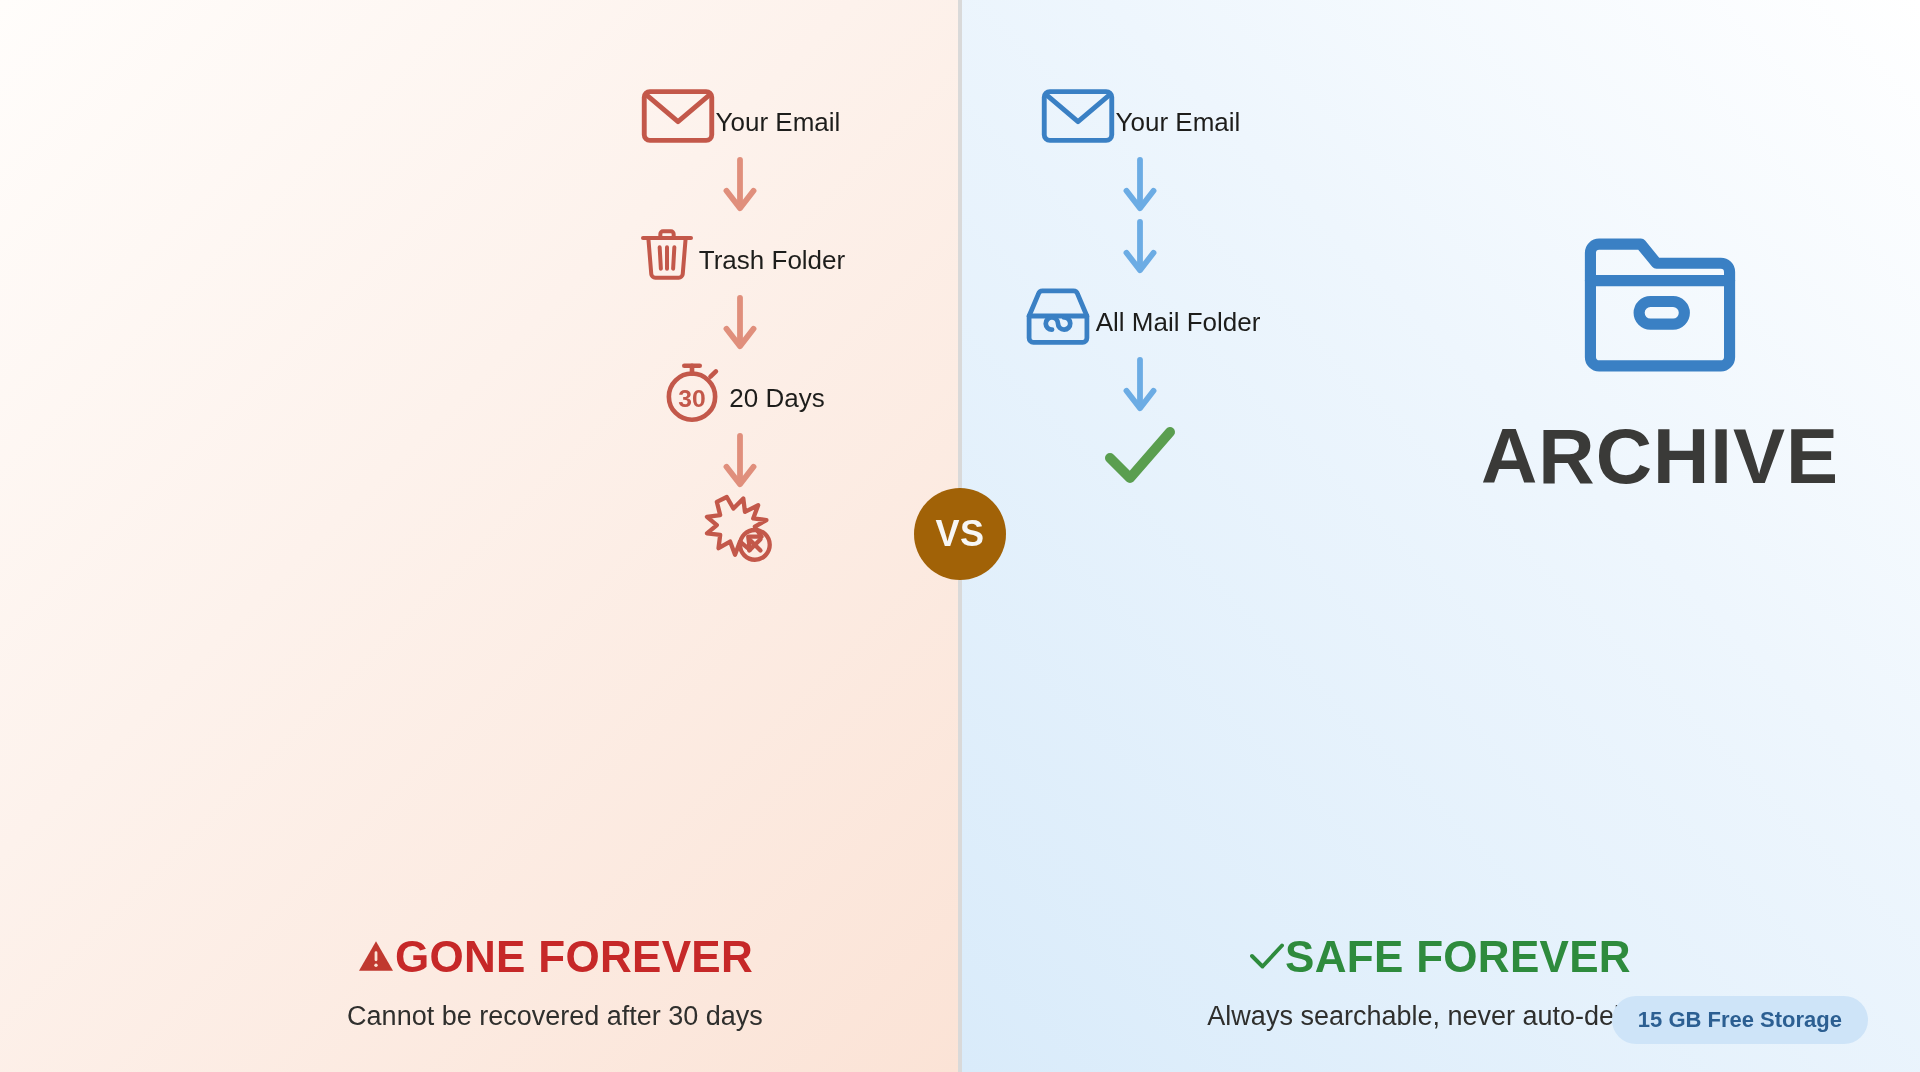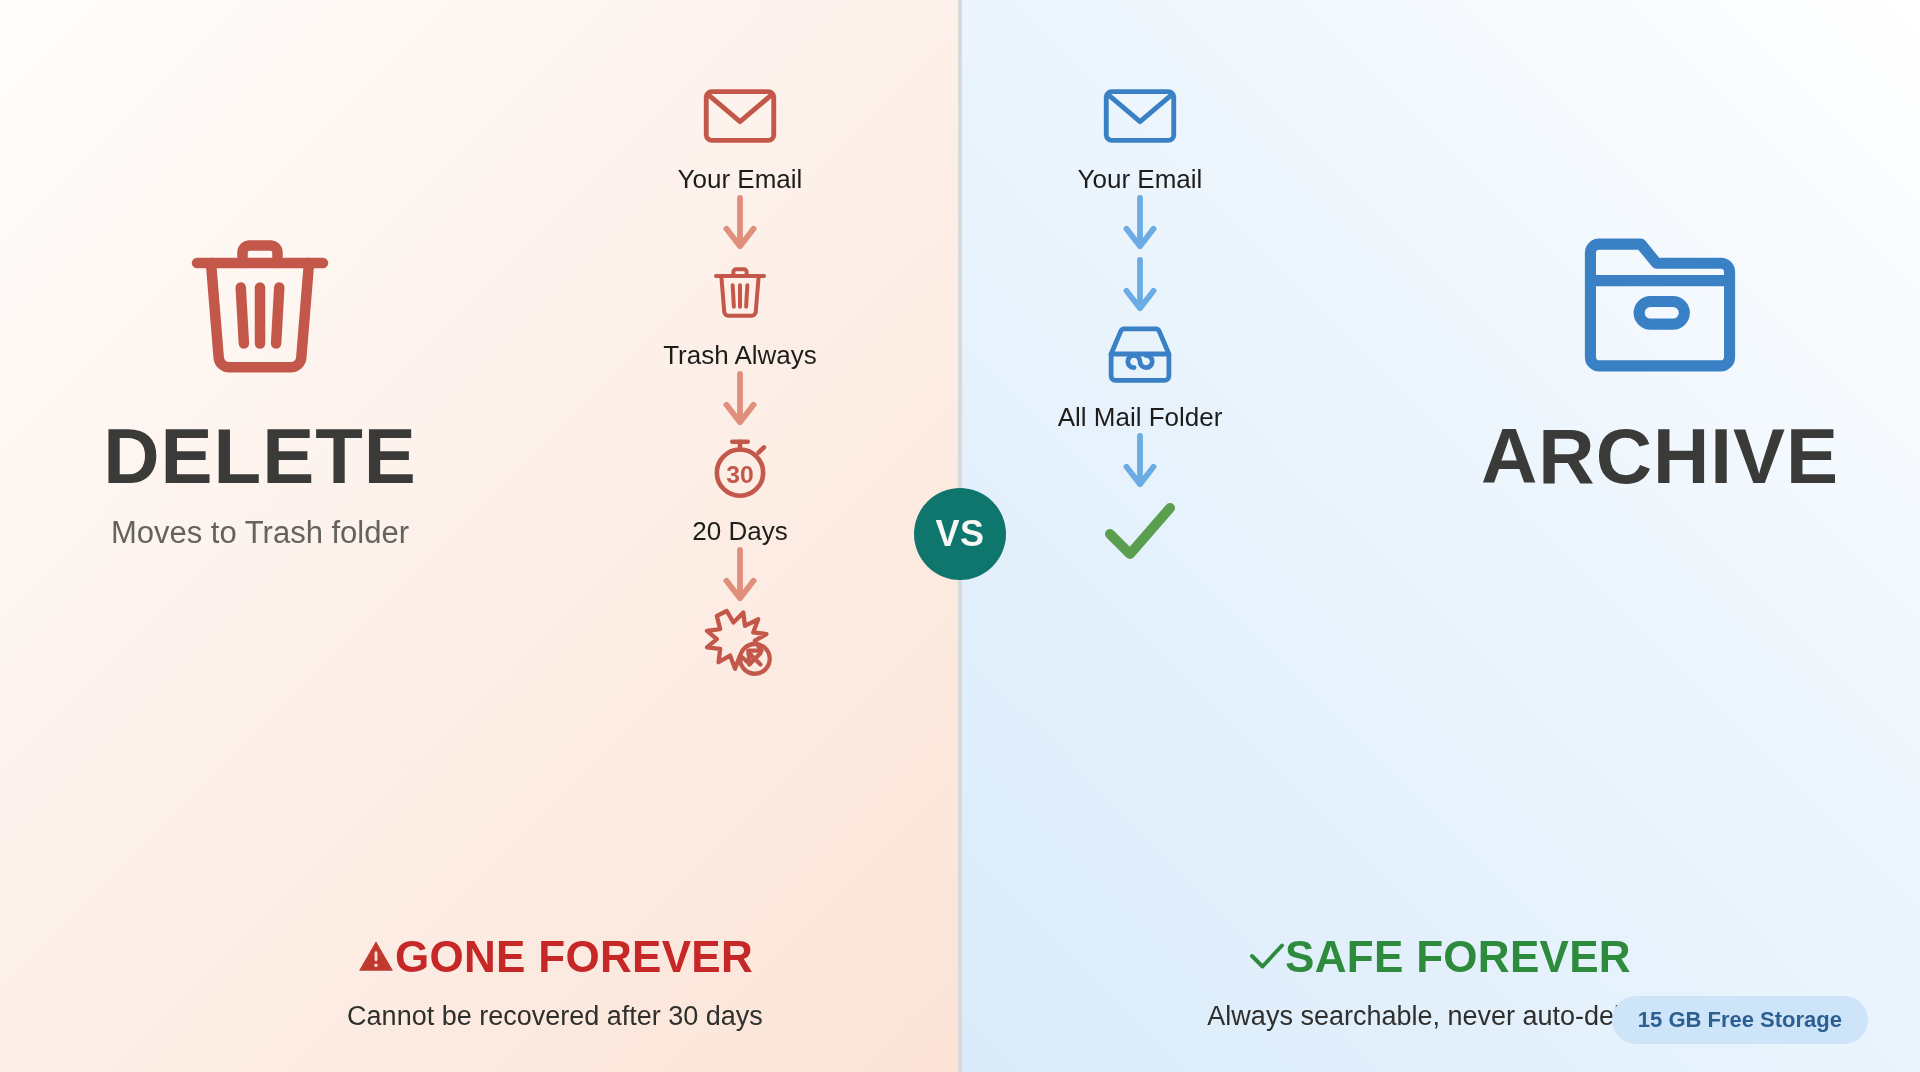--- a/index.html
+++ b/index.html
@@ -30,21 +30,21 @@
     z-index: 4;
   }
 
   
   .vs-badge {
     position: absolute;
     left: 50%; top: 534px;
     transform: translate(-50%, -50%);
     width: 92px; height: 92px;
     border-radius: 50%;
-    background: #0f766e;
+    background: #a16207;
     display: flex; align-items: center; justify-content: center;
     color: #f7f7f5;
     font-size: 36px; font-weight: bold;
     letter-spacing: 0.5px;
     z-index: 6;
   }
 
   
   .hero {
     position: absolute;
@@ -74,21 +74,21 @@
   
   .flow {
     position: absolute;
     top: 78px;
     width: 300px;
     display: flex; flex-direction: column; align-items: center;
   }
   .flow-delete  { left: 590px; }
   .flow-archive { left: 1030px; }
 
-  .flow-step { display: flex; flex-direction: column; align-items: center; }
+  .flow-step { display: flex; flex-direction: row; align-items: center; }
   .flow-icon { display: flex; align-items: center; justify-content: center; height: 76px; }
   .flow-label {
     margin-top: 12px;
     font-size: 26px;
     color: #1d1d1b;
     line-height: 1;
     white-space: nowrap;
   }
   .flow-arrow { height: 62px; display: flex; align-items: center; justify-content: center; }
 
@@ -129,34 +129,20 @@
     z-index: 5;
   }
 </style>
 </head>
 <body>
 
 <div id="stage">
 
   <div class="panel panel-delete">
 
-    <div class="hero hero-delete">
-      <div class="hero-icon">
-        <svg width="168" height="168" viewBox="0 0 48 48" fill="none" stroke="#c3584a" stroke-width="3" stroke-linecap="round" stroke-linejoin="round">
-          <path d="M6 12 H42"></path>
-          <path d="M19 12 V9 a2 2 0 0 1 2-2 h6 a2 2 0 0 1 2 2 v3"></path>
-          <path d="M10 12 l2.2 27 a3 3 0 0 0 3 2.8 h17.6 a3 3 0 0 0 3-2.8 L38 12"></path>
-          <path d="M18.5 19 L19.4 35"></path>
-          <path d="M24 19 L24 35"></path>
-          <path d="M29.5 19 L28.6 35"></path>
-        </svg>
-      </div>
-      <div class="hero-title">DELETE</div>
-      <div class="hero-sub">Moves to Trash folder</div>
-    </div>
 
     <div class="flow flow-delete">
 
       <div class="flow-step">
         <div class="flow-icon">
           <svg width="76" height="60" viewBox="0 0 40 32" fill="none" stroke="#c3584a" stroke-width="2.6" stroke-linecap="round" stroke-linejoin="round">
             <rect x="2" y="3" width="36" height="26" rx="3"></rect>
             <path d="M3.5 5 L20 19 L36.5 5"></path>
           </svg>
         </div>
@@ -174,21 +160,21 @@
         <div class="flow-icon">
           <svg width="64" height="64" viewBox="0 0 48 48" fill="none" stroke="#c3584a" stroke-width="3" stroke-linecap="round" stroke-linejoin="round">
             <path d="M6 12 H42"></path>
             <path d="M19 12 V9 a2 2 0 0 1 2-2 h6 a2 2 0 0 1 2 2 v3"></path>
             <path d="M10 12 l2.2 27 a3 3 0 0 0 3 2.8 h17.6 a3 3 0 0 0 3-2.8 L38 12"></path>
             <path d="M18.5 19 L19.4 35"></path>
             <path d="M24 19 L24 35"></path>
             <path d="M29.5 19 L28.6 35"></path>
           </svg>
         </div>
-        <div class="flow-label">Trash Always</div>
+        <div class="flow-label">Trash Folder</div>
       </div>
 
       <div class="flow-arrow">
         <svg width="40" height="58" viewBox="0 0 20 30" fill="none" stroke="#e08f7c" stroke-width="3" stroke-linecap="round" stroke-linejoin="round">
           <path d="M10 2 V26"></path>
           <path d="M3 18 L10 27 L17 18"></path>
         </svg>
       </div>
 
       <div class="flow-step">

